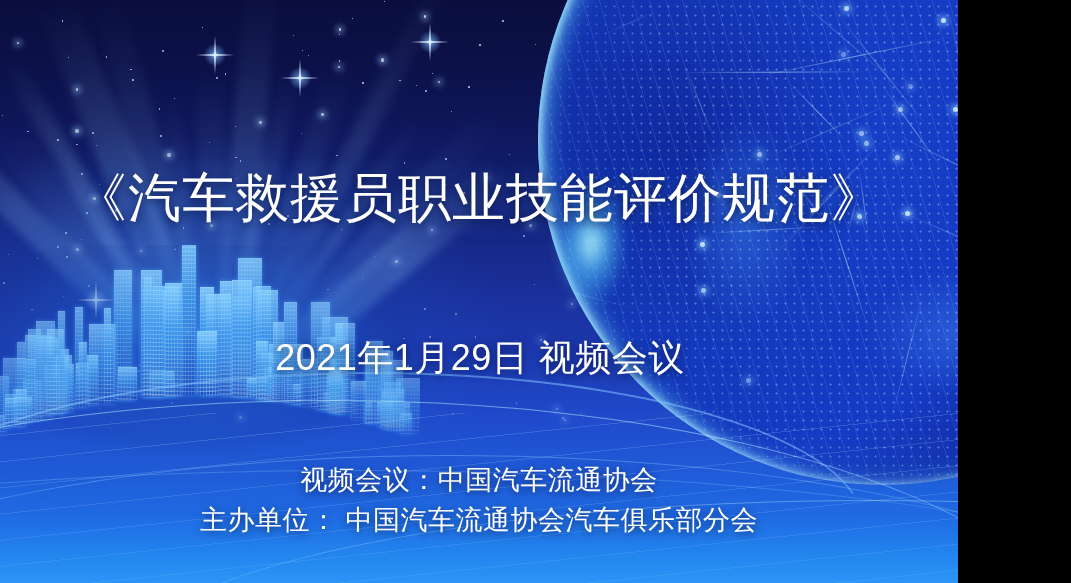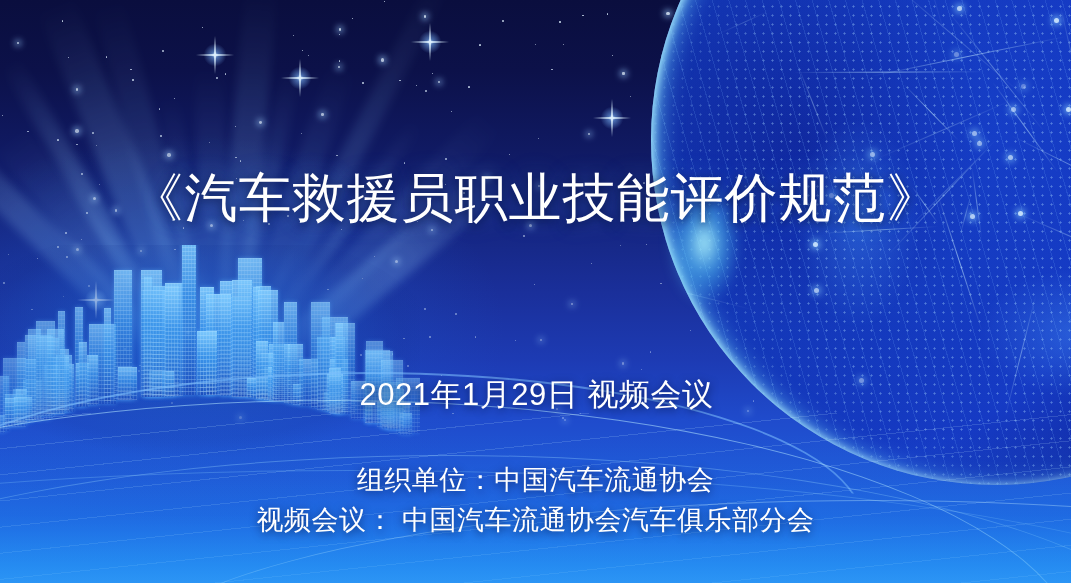--- a/index.html
+++ b/index.html
@@ -2,21 +2,21 @@
 <html><head>
 <meta charset="utf-8">
 <style>
   html, body {
     margin: 0;
     padding: 0;
     background: #000;
   }
   #slide {
     position: relative;
-    width: 1071px;
+    width: 958px;
     height: 583px;
     overflow: hidden;
     font-family: "Liberation Sans", "DejaVu Sans", sans-serif;
     background: #0b1044;
   }
 
   
   .layer { position: absolute; inset: 0; pointer-events: none; }
   
   .bg-base2 {
@@ -266,26 +266,25 @@
     letter-spacing: 1px;
     font-weight: 400;
     text-shadow: 0 2px 10px rgba(5,15,60,0.85), 0 0 22px rgba(90,160,255,0.35);
     white-space: nowrap;
   }
   .subtitle {
     position: absolute;
     left: 2px; right: 0;
     top: 338px;
     color: #ffffff;
-    font-size: 31px;
+    font-size: 36px;
     line-height: 40px;
     letter-spacing: 0.5px;
     text-shadow: 0 2px 9px rgba(5,15,60,0.8);
     white-space: nowrap;
-    margin-top: 37px;
   }
   .orgs {
     position: absolute;
     left: 0; right: 0;
     top: 460px;
   }
   .org-line {
     color: #ffffff;
     font-size: 27px;
     line-height: 40px;
@@ -734,17 +733,17 @@
   <div class="sweep s4"></div>
   <div class="bottom-streaks"></div>
   <div class="bottom-glow"></div>
 
   <div class="content">
     <div class="title-block">
       <div class="title-line">《汽车救援员职业技能评价规范》</div>
     </div>
     <div class="subtitle">2021年1月29日 视频会议</div>
     <div class="orgs">
-      <div class="org-line">组织单位：中国汽车流通协会</div>
-      <div class="org-line">视频会议： 中国汽车流通协会汽车俱乐部分会</div>
+      <div class="org-line">视频会议：中国汽车流通协会</div>
+      <div class="org-line">主办单位： 中国汽车流通协会汽车俱乐部分会</div>
     </div>
   </div>
 </div>
 
 </body></html>

